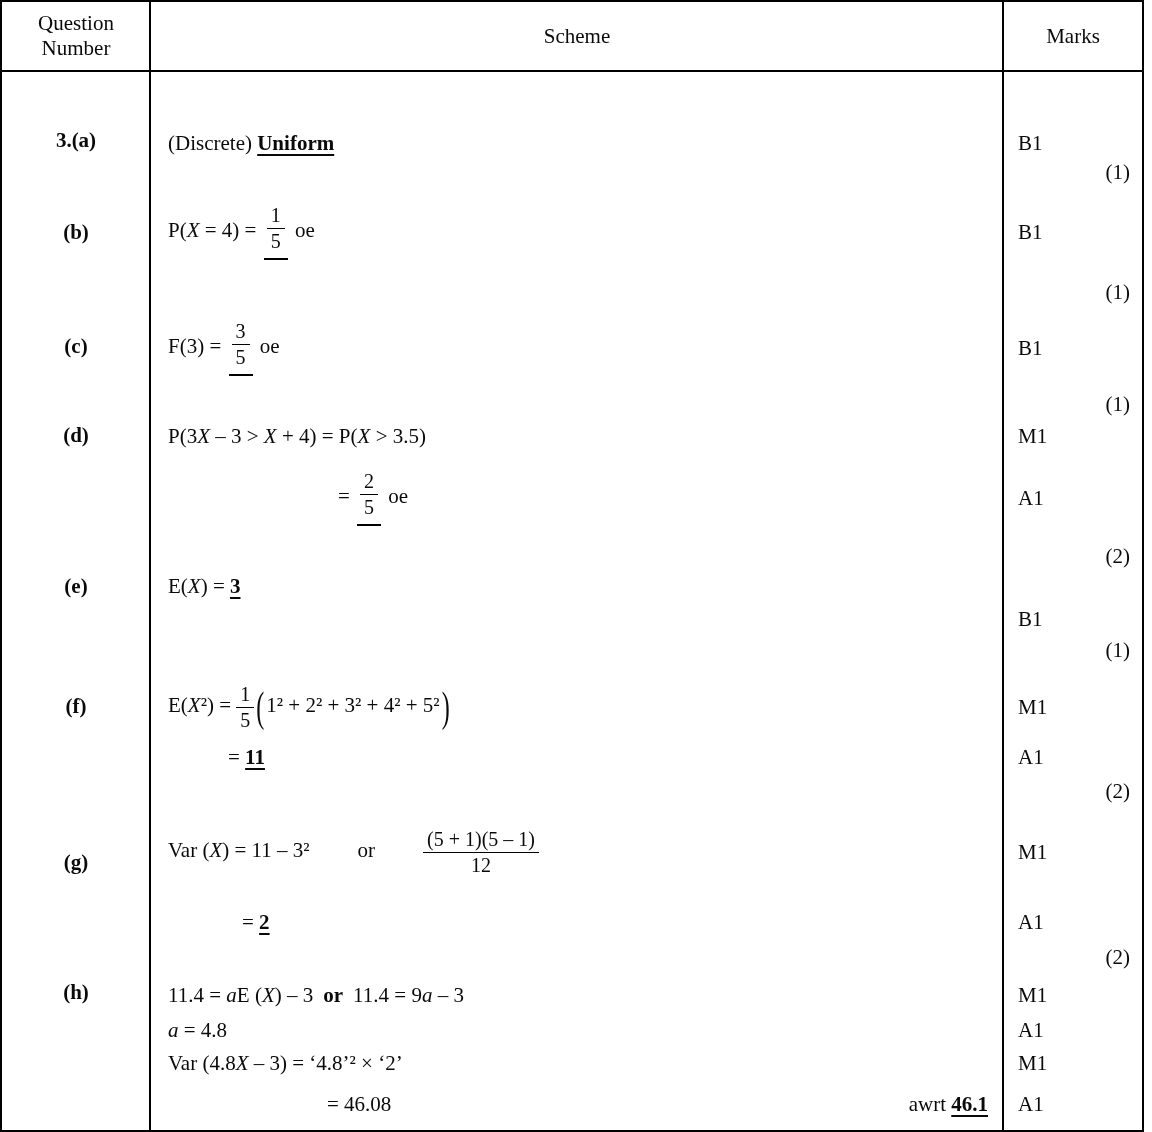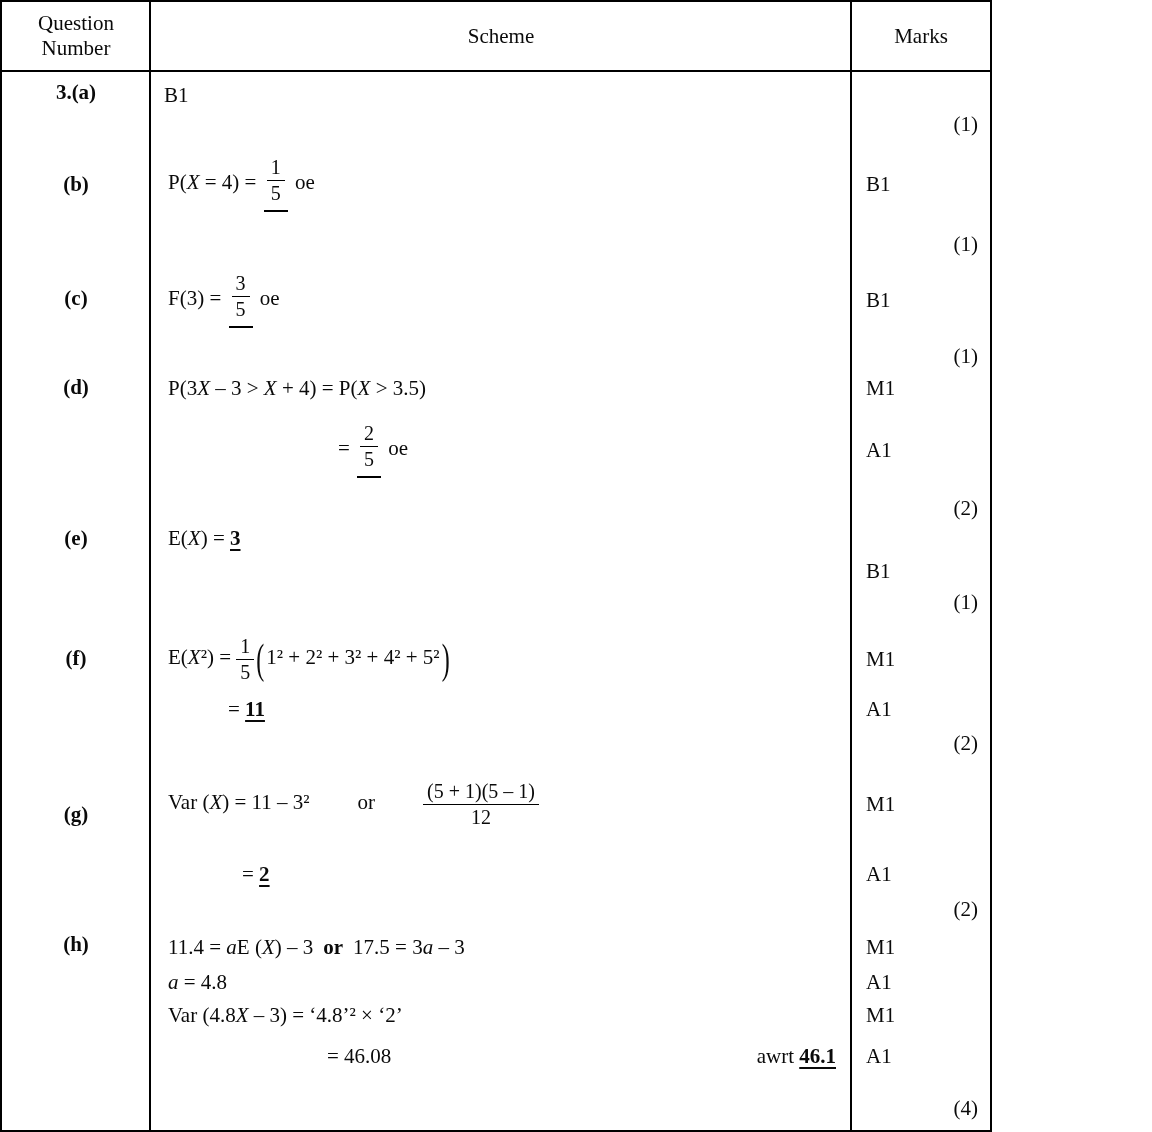--- a/index.html
+++ b/index.html
@@ -1,18 +1,18 @@
 <!DOCTYPE html>
 <html><head>
 <meta charset="utf-8">
 <style>
   html,body { margin:0; padding:0; background:#fff; }
   body { font-family: "Liberation Serif", "DejaVu Serif", serif; color:#0a0a0a; }
   .table {
-    width:992px; height:1132px; box-sizing:border-box;
+    width:1144px; height:1132px; box-sizing:border-box;
     border:2px solid #000; position:relative; background:#fff;
     display:flex; flex-direction:column; overflow:hidden;
     font-size:21px;
   }
   .vline { position:absolute; top:0; bottom:0; width:2px; background:#000; }
   .vline.v1 { left:147px; }
   .vline.v2 { right:138px; }
 
   .header { display:flex; align-items:center; border-bottom:2px solid #000; min-height:68px; flex:none; }
   .hq { width:148px; flex:none; text-align:center; line-height:1.2; padding:0 10px; box-sizing:border-box; }
@@ -46,24 +46,25 @@
 <div class="table">
   <div class="vline v1"></div>
   <div class="vline v2"></div>
 
   <div class="header">
     <div class="hq">Question Number</div>
     <div class="hs">Scheme</div>
     <div class="hm">Marks</div>
   </div>
 
-  <div class="part" style="padding-top:8px;">
+  <div class="part" style="padding-top:8px;margin-top:48px;">
     <div class="qcol">3.(a)</div>
     <div class="plines">
       <div class="line" style="min-height:30px;">
+        <div class="sc"><span>(Discrete) </span><span class="ans">Uniform</span></div>
         <div class="mk">B1</div>
       </div>
       <div class="line" style="min-height:28px;">
         <div class="sc"></div>
         <div class="mk cnt">(1)</div>
       </div>
     </div>
   </div>
 
   <div class="part">
@@ -163,21 +164,21 @@
         <div class="sc"></div>
         <div class="mk cnt">(2)</div>
       </div>
     </div>
   </div>
 
   <div class="part" style="padding-top:6px;">
     <div class="qcol" style="padding-top:4px;">(h)</div>
     <div class="plines">
       <div class="line" style="min-height:38px;">
-        <div class="sc"><span>11.4 = </span><span class="var">a</span><span>E (</span><span class="var">X</span><span>) – 3</span><span class="orb">or</span><span>17.5 = 3</span><span class="var">a</span><span> – 3</span></div>
+        <div class="sc"><span>11.4 = </span><span class="var">a</span><span>E (</span><span class="var">X</span><span>) – 3</span><span class="orb">or</span><span>11.4 = 9</span><span class="var">a</span><span> – 3</span></div>
         <div class="mk">M1</div>
       </div>
       <div class="line" style="min-height:32px;">
         <div class="sc" style=""><span class="var">a</span><span> = 4.8</span></div>
         <div class="mk">A1</div>
       </div>
       <div class="line" style="min-height:34px;">
         <div class="sc"><span>Var (4.8</span><span class="var">X</span><span> – 3) = ‘4.8’² × ‘2’</span></div>
         <div class="mk">M1</div>
       </div>

